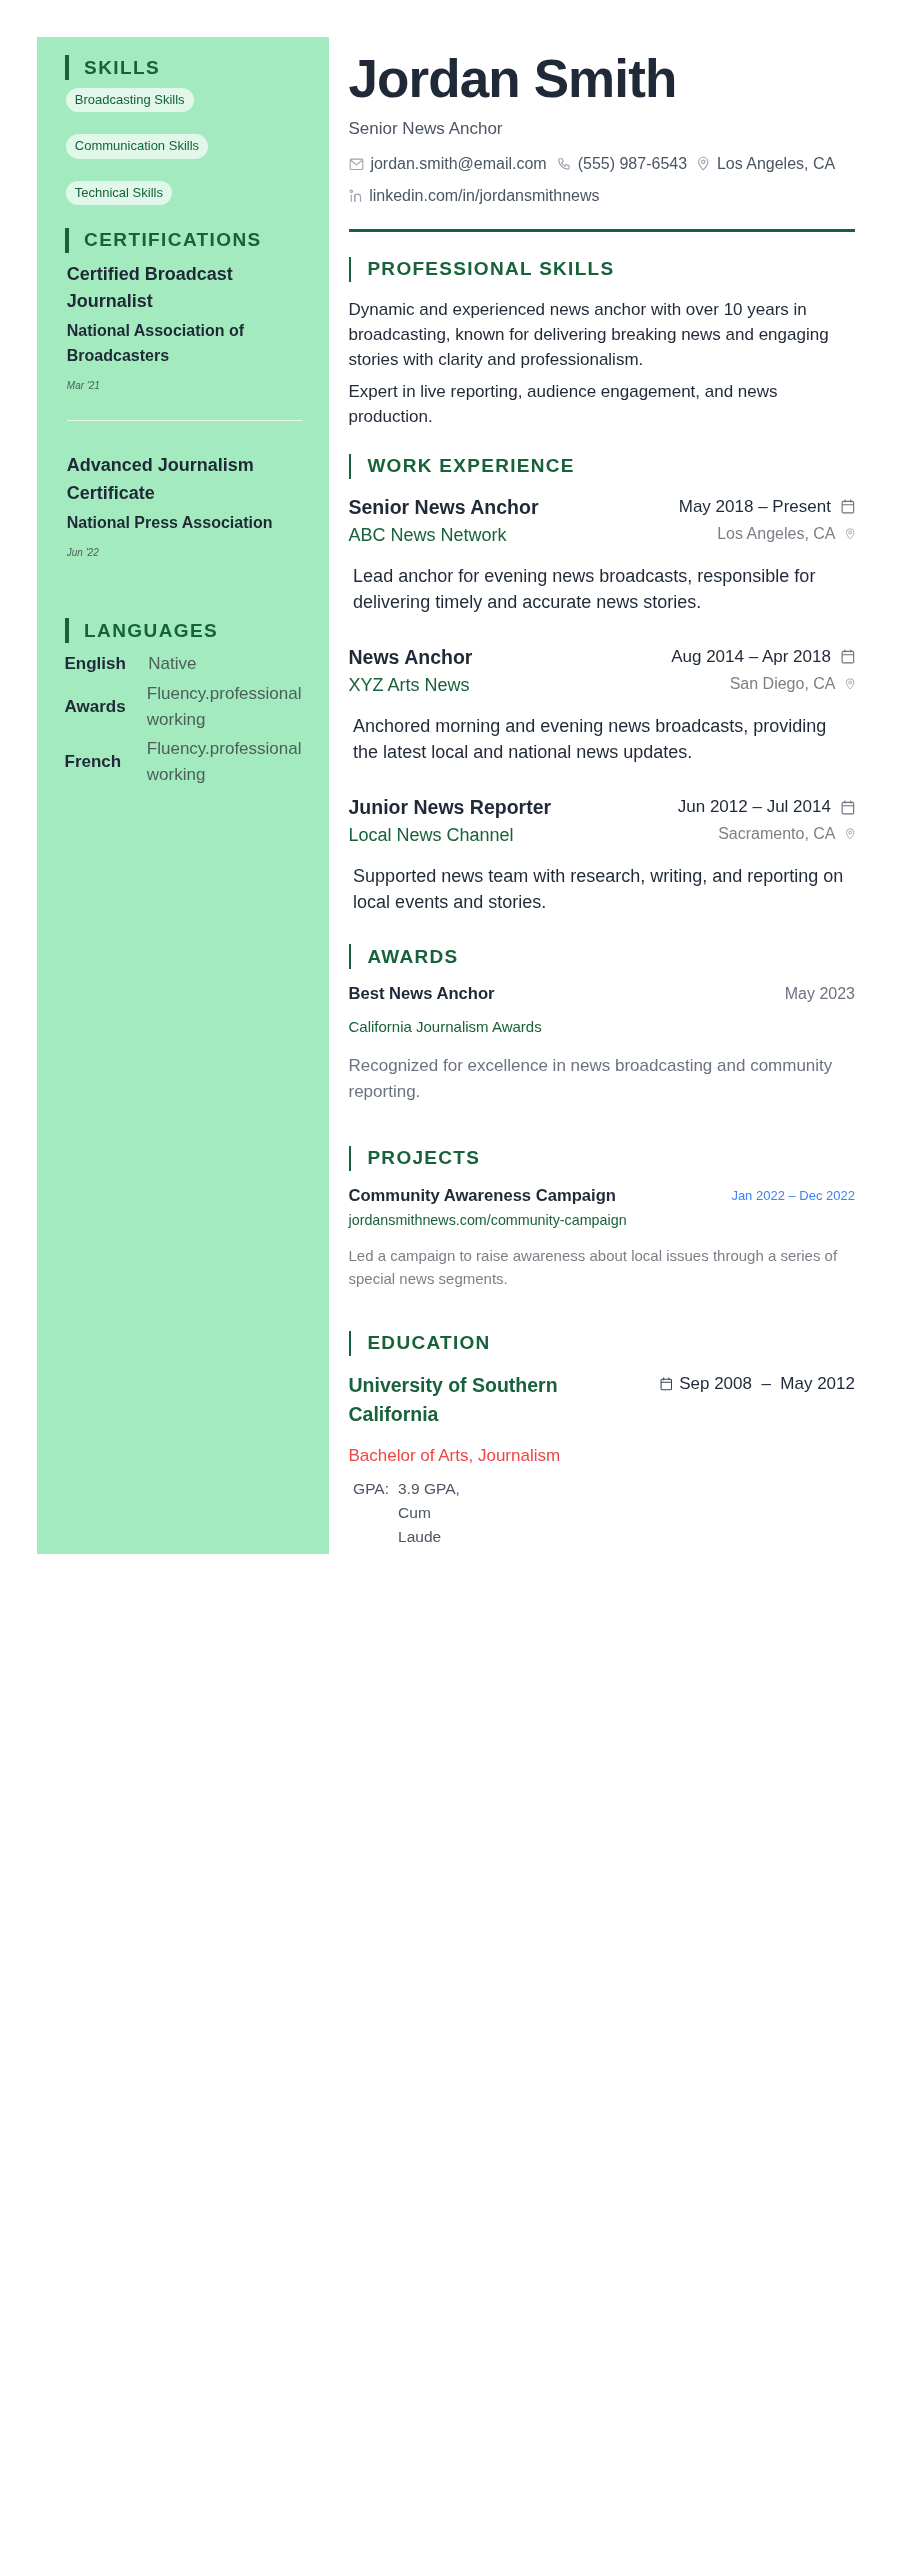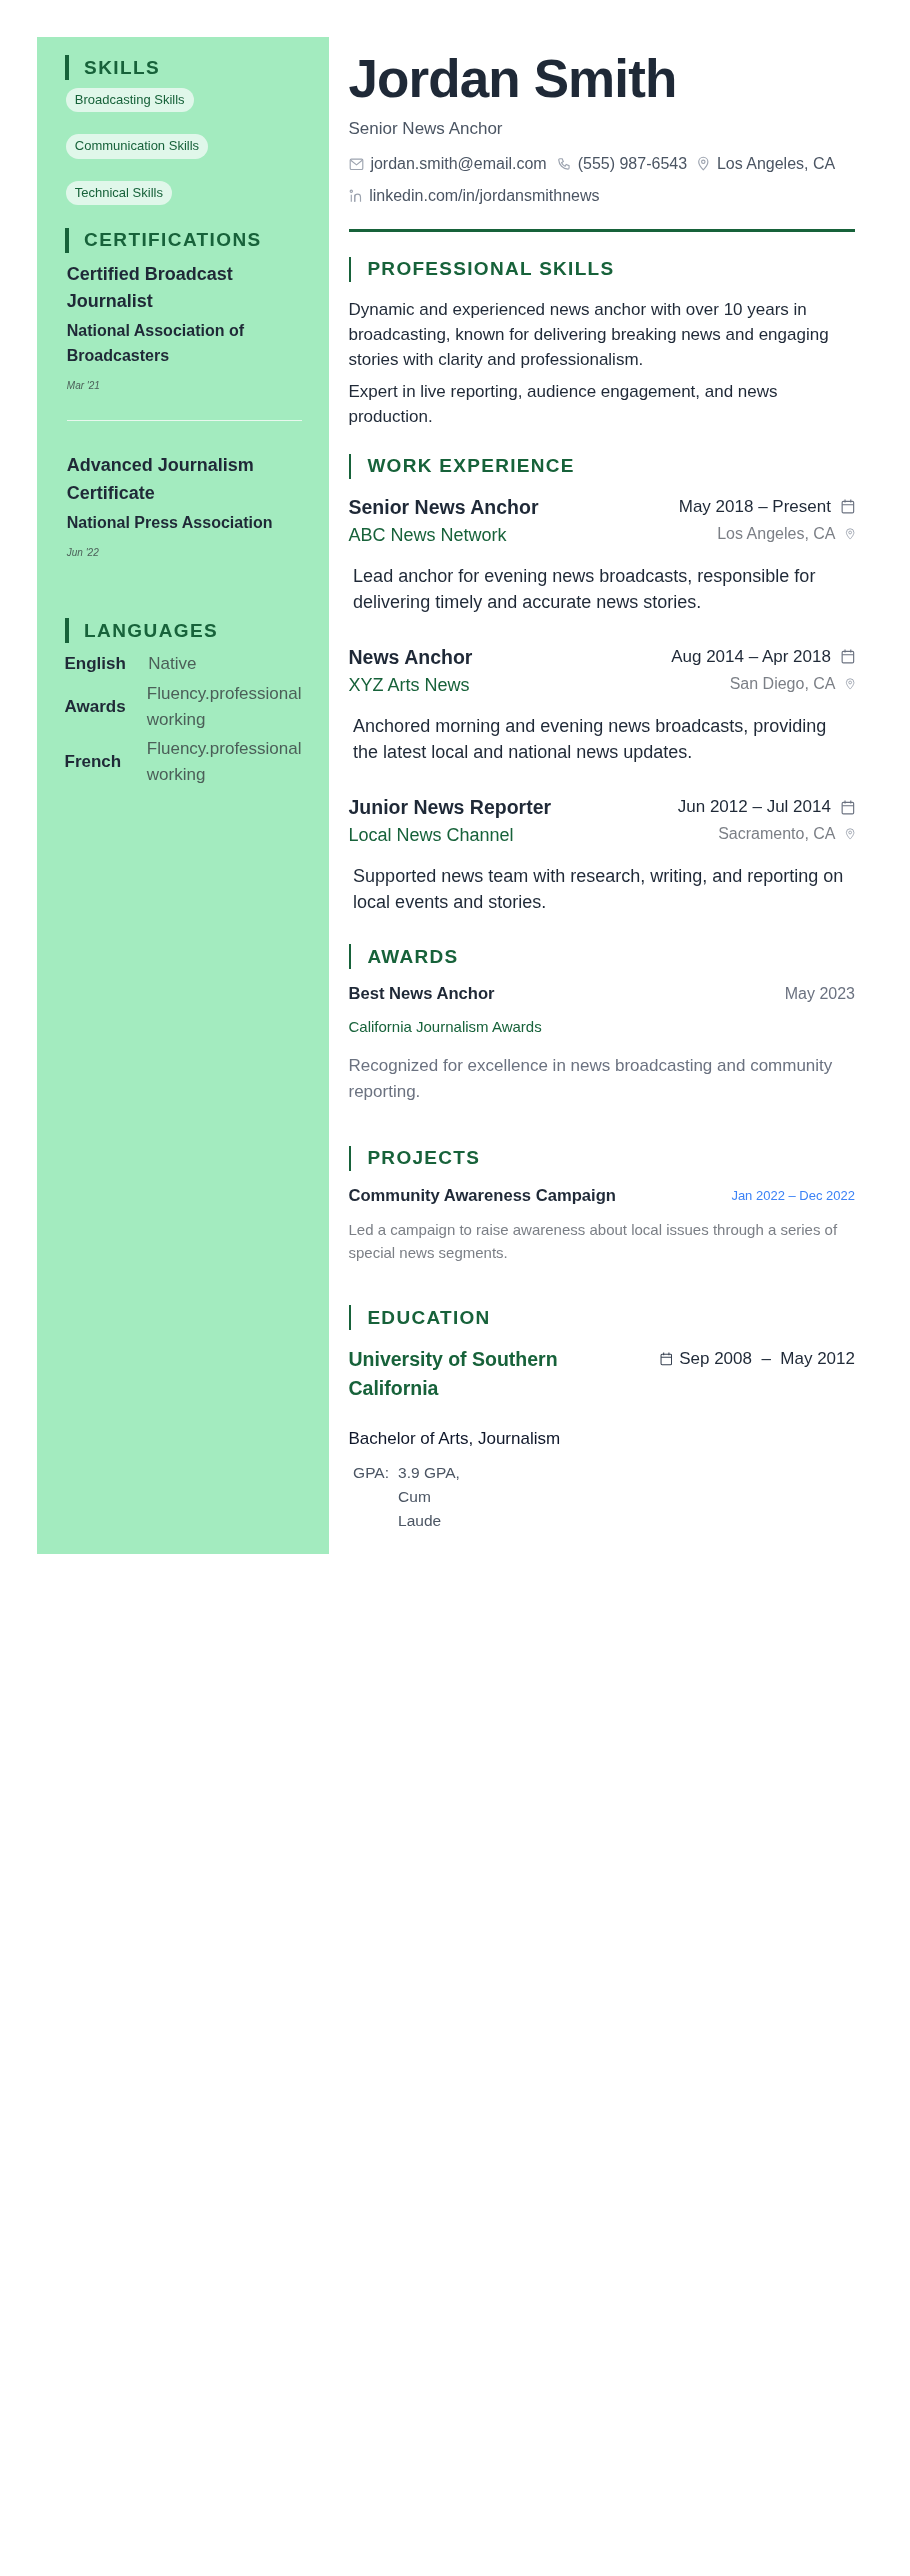--- a/index.html
+++ b/index.html
@@ -70,21 +70,21 @@
 
   .proj-title { font-size: 16.6px; font-weight: bold; color: #1f2937; }
   .proj-date { font-size: 13px; color: #3b82f6; }
   .proj-link { font-size: 14.3px; color: #17623a; margin-top: 4.6px; line-height: 20.6px; }
   .proj-desc { font-size: 15px; color: #7b7f86; line-height: 23px; margin-top: 12.6px; }
 
   .edu-top { display: flex; justify-content: space-between; align-items: flex-start; }
   .edu-school { font-size: 19.5px; font-weight: bold; color: #17623a; line-height: 29px; width: 229px; }
   .edu-date { font-size: 17px; color: #1f2937; display: flex; align-items: center; margin-top: 3.4px; }
   .edu-date svg { margin-right: 6.9px; }
-  .edu-degree { font-size: 17px; color: #0f172a; margin-top: 24px; line-height: 23px; }
+  .edu-degree { font-size: 17px; color: #ef4444; margin-top: 15px; line-height: 23px; }
   .edu-gpa { display: flex; font-size: 15.5px; color: #4b5563; margin-top: 10.3px; padding-left: 4.6px; line-height: 24px; }
   .edu-gpa-label { width: 45px; }
   .edu-gpa-val { width: 80px; }
 </style>
 </head>
 <body>
 
 <div class="page">
 
   <aside class="sidebar">
@@ -286,20 +286,21 @@
     <section class="msec" style="margin-top:41px">
       <div class="msec-head">
         <div class="msec-bar"></div>
         <h2 class="msec-title">PROJECTS</h2>
       </div>
       <div>
         <div class="row">
           <div class="proj-title">Community Awareness Campaign</div>
           <div class="proj-date">Jan 2022 – Dec 2022</div>
         </div>
+        <div class="proj-link">jordansmithnews.com/community-campaign</div>
         <div class="proj-desc">Led a campaign to raise awareness about local issues through a series of special news segments.</div>
       </div>
     </section>
 
     <section class="msec" style="margin-top:41px">
       <div class="msec-head">
         <div class="msec-bar"></div>
         <h2 class="msec-title">EDUCATION</h2>
       </div>
       <div>

